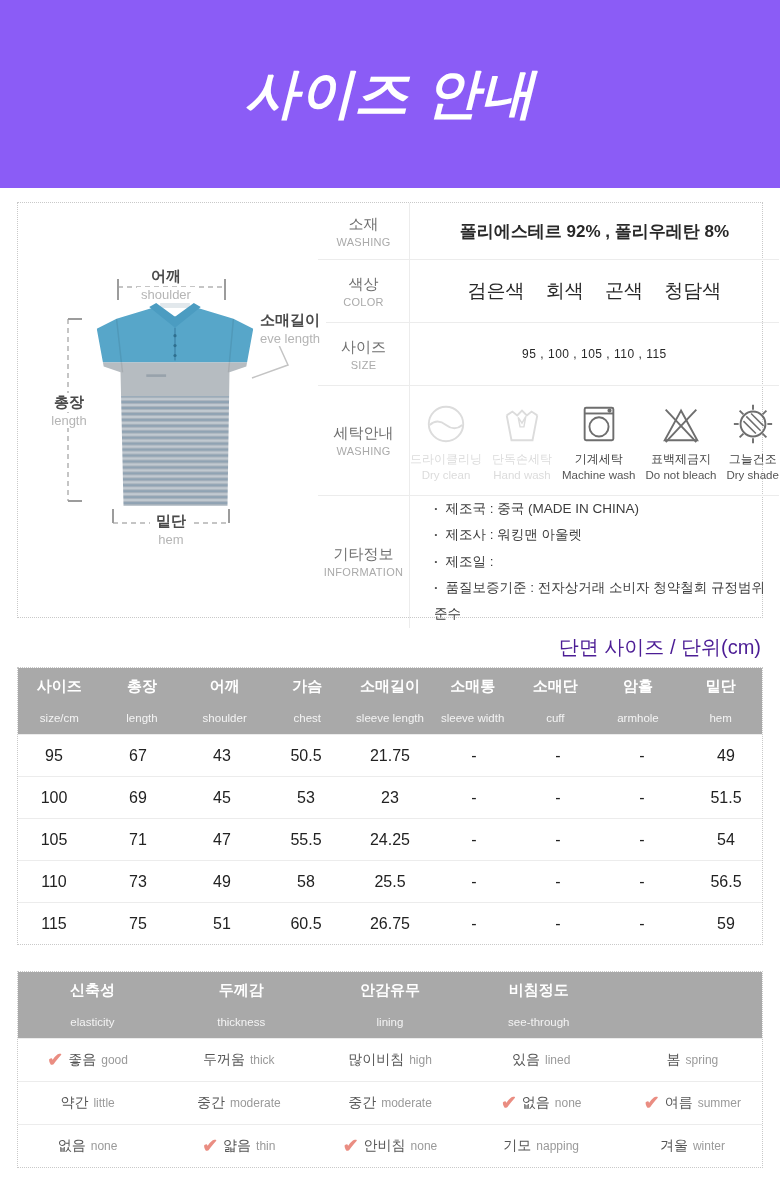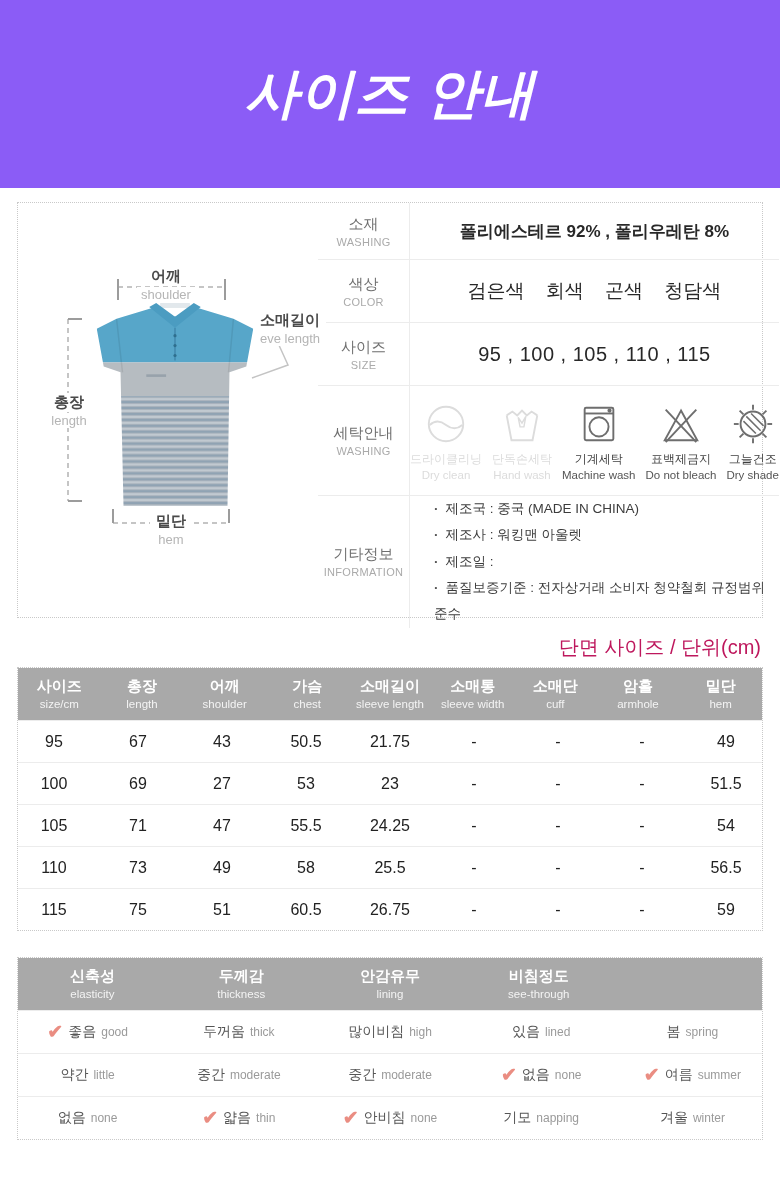--- a/index.html
+++ b/index.html
@@ -29,43 +29,43 @@
   .info-label { width:92px; flex:0 0 92px; border-right:1px solid #ececec; display:flex; flex-direction:column; align-items:center; justify-content:center; }
   .info-label .ko { font-size:15px; color:#6f6f6f; }
   .info-label .en { font-size:11px; color:#aaaaaa; margin-top:2px; letter-spacing:0.3px; }
   .info-value { flex:1; display:flex; align-items:center; justify-content:center; }
   .row-fabric { min-height:57px; }
   .row-color  { min-height:63px; }
   .row-size   { min-height:63px; }
   .row-wash   { min-height:110px; }
   .val-fabric { font-size:17px; color:#282828; font-weight:600; }
   .val-color  { font-size:19px; color:#282828; font-weight:500; word-spacing:16px; }
-  .val-size   { font-size:20px; color:#282828; font-weight:500; letter-spacing:0.5px; }
+  .val-size   { font-size:12px; color:#282828; font-weight:500; letter-spacing:0.5px; }
 
   .wash-list { display:flex; align-items:flex-start; gap:10px; }
   .wash-item { display:flex; flex-direction:column; align-items:center; color:#6e6e6e; }
   .wash-item .icon { height:48px; display:flex; align-items:center; justify-content:center; }
   .wash-item .ko { font-size:12px; color:#3f3f3f; margin-top:3px; white-space:nowrap; }
   .wash-item .en { font-size:11.5px; color:#555555; margin-top:1px; white-space:nowrap; }
   .wash-item.inactive { color:#dcdcdc; }
   .wash-item.inactive .ko, .wash-item.inactive .en { color:#dcdcdc; }
 
   .val-infolist { display:block; text-align:left; padding-left:24px; width:100%; }
   .val-infolist .line { font-size:13.5px; color:#3c3c3c; line-height:1.95; }
   .val-infolist .line::before { content:"·"; color:#555; margin-right:7px; font-weight:bold; }
 
   
-  .size-title { margin:16px 19px 6px; text-align:right; font-size:20px; color:#be185d; }
+  .size-title { margin:16px 19px 6px; text-align:right; font-size:20px; color:#4c1d95; }
   .gtable { margin:0 17px; border:1px dotted #c9c9c9; background:#fff; }
   .ghead { background:#a9a9a9; display:grid; }
   .size-table .ghead, .size-table .grow { grid-template-columns:repeat(9,1fr); }
   .attr-table .ghead, .attr-table .grow { grid-template-columns:repeat(5,1fr); }
   .th { display:flex; flex-direction:column; align-items:center; justify-content:center; padding:9px 0 10px; }
   .th .ko { color:#fff; font-size:15px; font-weight:bold; }
-  .th .en { color:#f4f4f4; font-size:11.5px; margin-top:2px; }
+  .th .en { color:#f4f4f4; font-size:11.5px; margin-top:16px; }
   .grow { display:grid; border-top:1px solid #ececec;gap:12px; }
   .grow:first-of-type { border-top:none; }
   .size-table .grow { height:42px; }
   .td { display:flex; align-items:center; justify-content:center; font-size:16px; color:#222; }
 
   
   .attr-section { margin-top:26px; }
   .attr-table .grow { height:43px; }
   .attr-cell { display:flex; align-items:center; justify-content:center; gap:5px; }
   .attr-cell .ko { font-size:14px; color:#555; }
@@ -326,21 +326,21 @@
           <span class="td">50.5</span>
           <span class="td">21.75</span>
           <span class="td">-</span>
           <span class="td">-</span>
           <span class="td">-</span>
           <span class="td">49</span>
       </div>
       <div class="grow">
         <span class="td">100</span>
           <span class="td">69</span>
-          <span class="td">27</span>
+          <span class="td">45</span>
           <span class="td">53</span>
           <span class="td">23</span>
           <span class="td">-</span>
           <span class="td">-</span>
           <span class="td">-</span>
           <span class="td">51.5</span>
       </div>
       <div class="grow">
         <span class="td">105</span>
           <span class="td">71</span>

